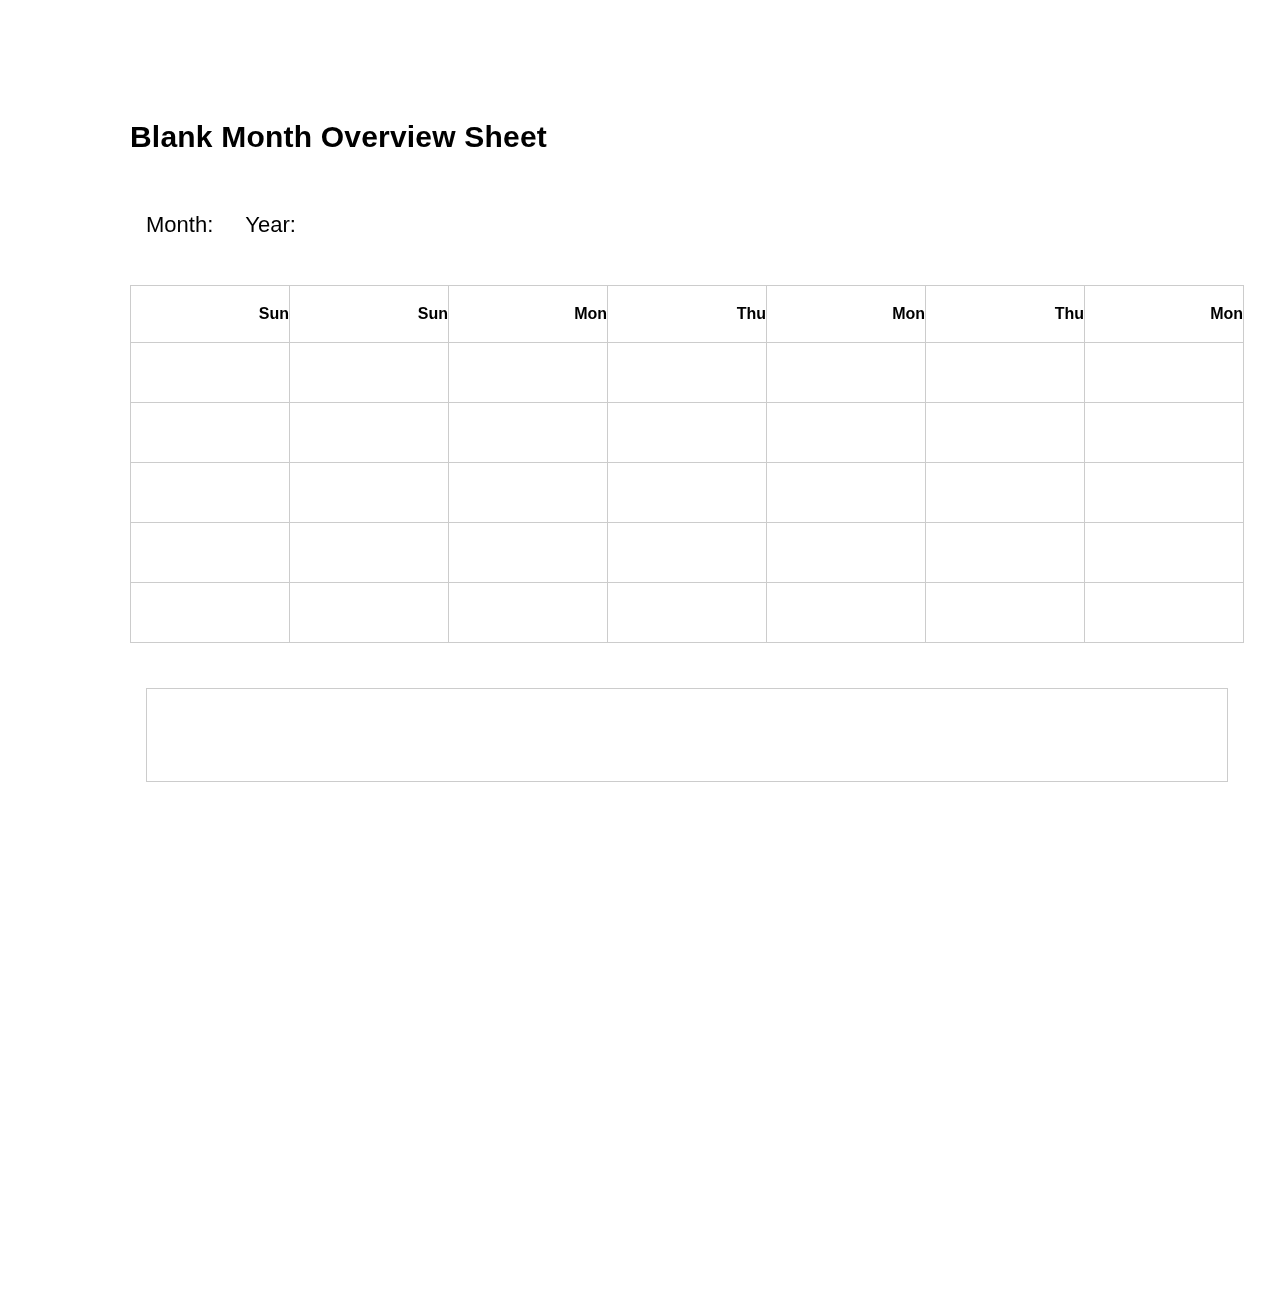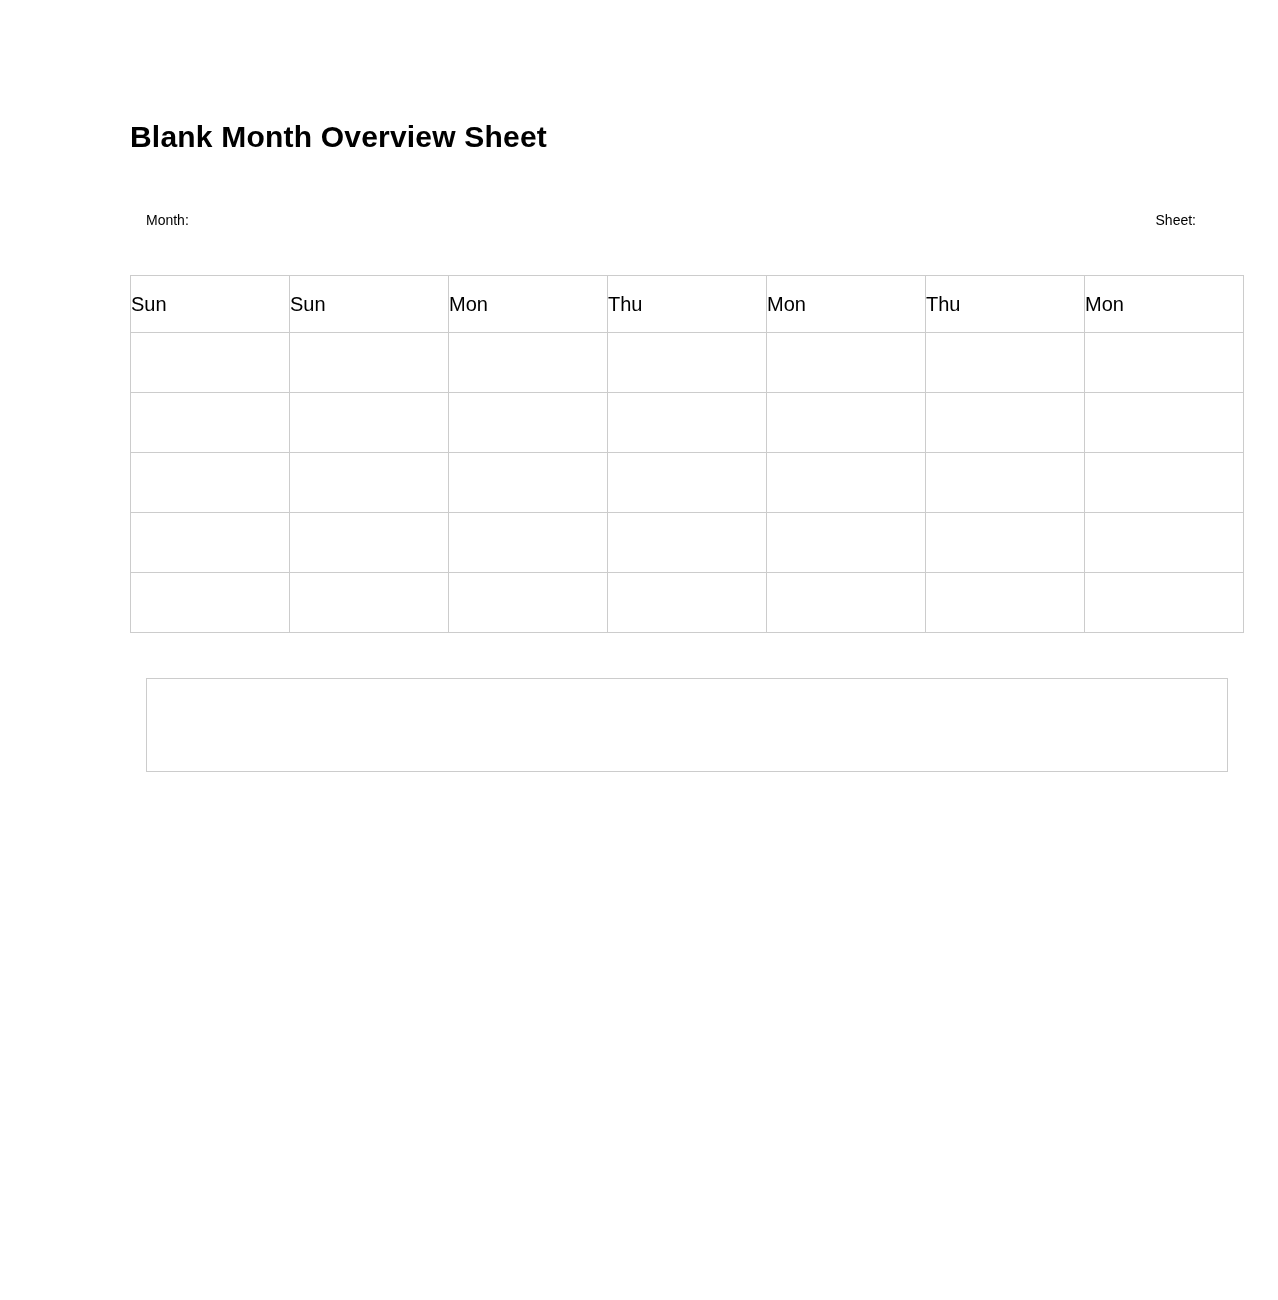--- a/index.html
+++ b/index.html
@@ -15,40 +15,40 @@
     margin-left: 82px;
     padding-top: 56px;
   }
   .page-title {
     font-size: 30px;
     font-weight: bold;
     letter-spacing: 0.2px;
   }
   .month-year-row {
     display: flex;
-    justify-content: space-between;
+    justify-content: flex-start;
     align-items: baseline;
     margin-top: 42px;
-    font-size: 14px;
+    font-size: 22px;
   }
   table.calendar {
     margin-top: 31px;
     width: 100%;
     border-collapse: collapse;
     table-layout: fixed;
   }
   table.calendar th,
   table.calendar td {
     border: 1px solid #cccccc;
   }
   table.calendar th {
     height: 57px;
-    font-size: 20px;
-    font-weight: normal;
-    text-align: left;
+    font-size: 16px;
+    font-weight: bold;
+    text-align: right;
     vertical-align: middle;
   }
   table.calendar td {
     height: 60px;
   }
   .notes-section {
     margin-top: 45px;
   }
   .notes-label {
     font-size: 17px;
@@ -63,21 +63,21 @@
 </style>
 </head>
 <body>
 
 <div class="sheet">
 
   <h1 class="page-title">Blank Month Overview Sheet</h1>
 
   <div class="month-year-row">
     <span>Month:</span>
-    <span>Sheet:</span>
+    <span>Year:</span>
   </div>
 
   <table class="calendar">
     <thead>
       <tr>
         <th>Sun</th>
         <th>Sun</th>
         <th>Mon</th>
         <th>Thu</th>
         <th>Mon</th>

